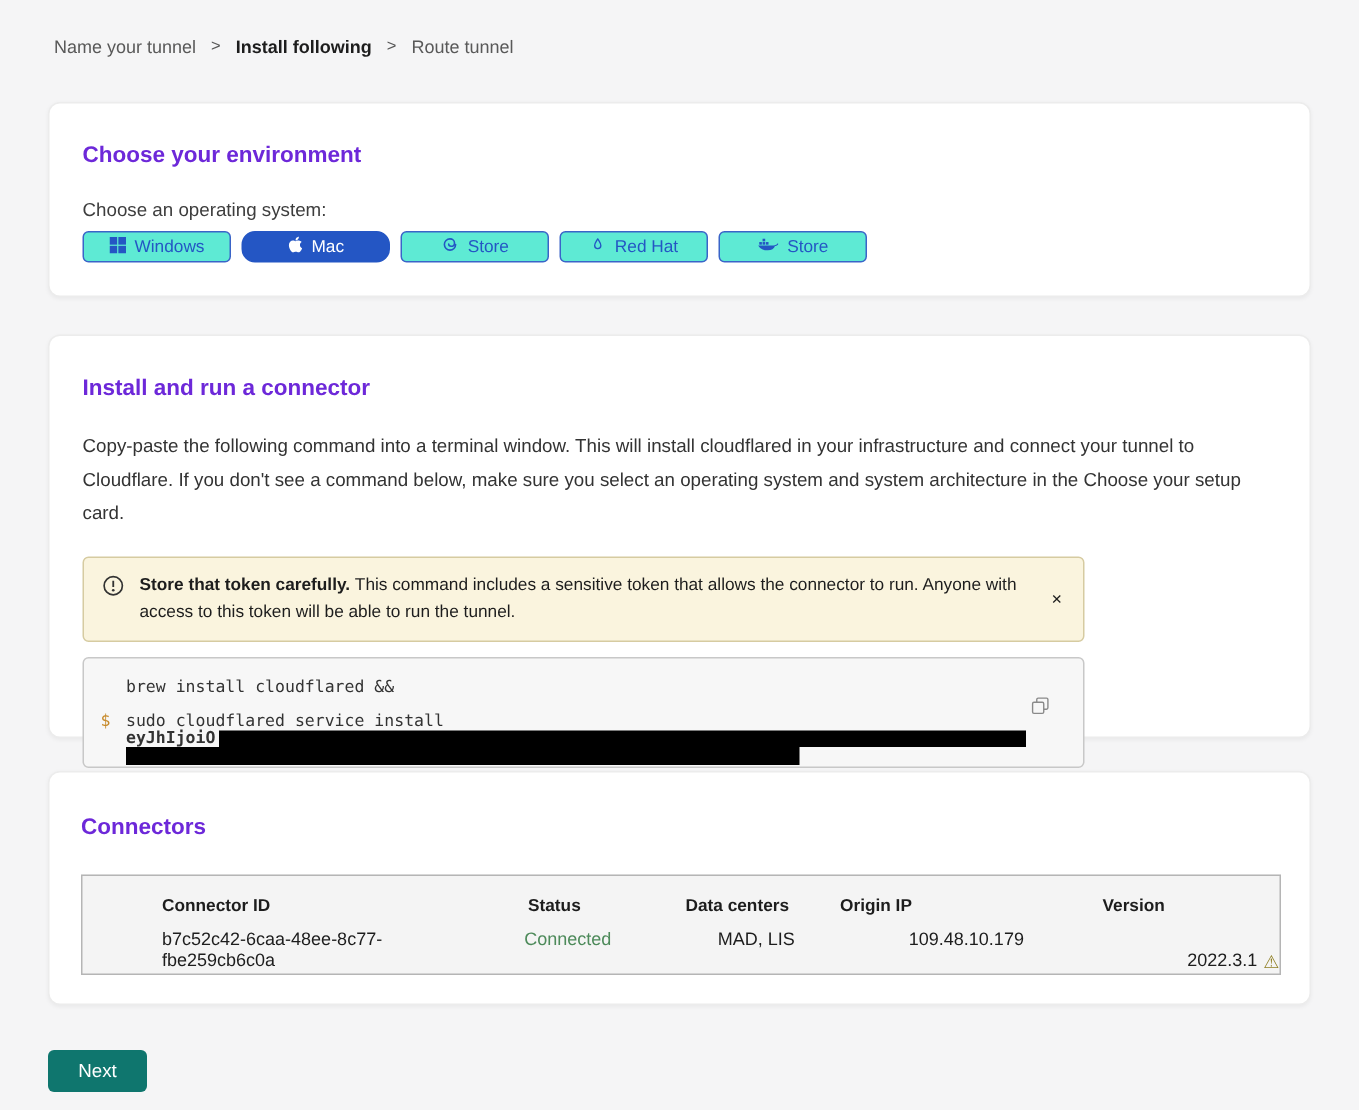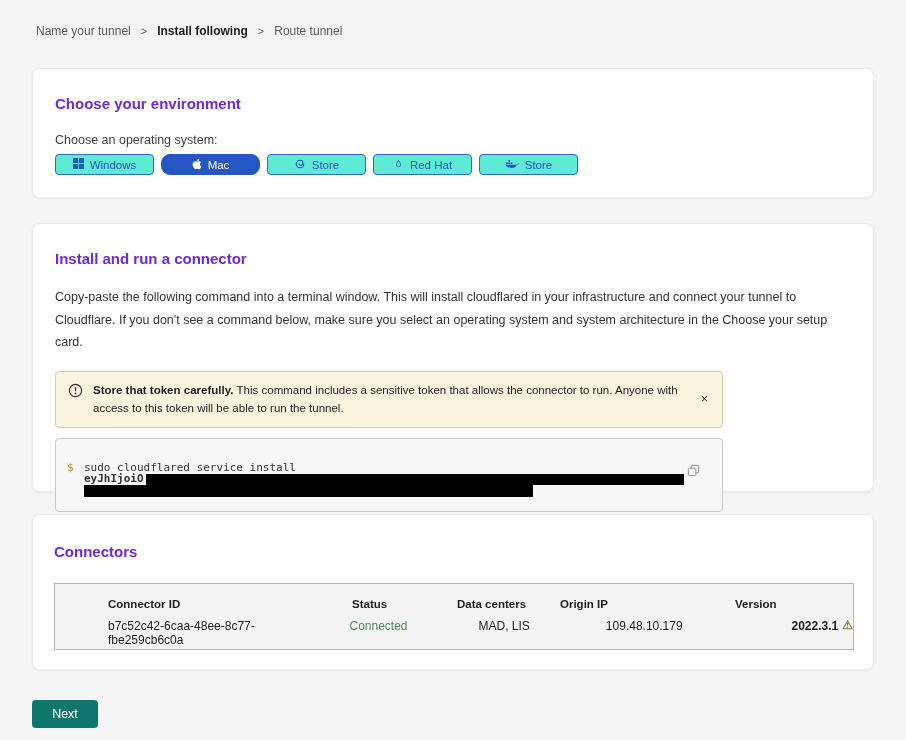--- a/index.html
+++ b/index.html
@@ -126,21 +126,21 @@
   }
   .t-row { display: flex; }
   .t-row.head { font-size: 11.5px; font-weight: 700; color: #1d1d1d; }
   .t-row.vals { margin-top: 9px; font-size: 12px; color: #1d1d1d; gap: 44px; }
   .col-id { width: 244px; }
   .col-status { width: 105px; }
   .col-dc { width: 103px; }
   .col-ip { width: 175px; }
   .col-version { flex: 1; }
   .status-connected { color: #4d8a5a; }
-  .version-cell { display: flex; align-items: flex-start; gap: 4px; font-weight: bold; }
+  .version-cell { display: flex; align-items: flex-end; gap: 4px; }
   .warn-triangle { color: #8f7f24; font-size: 12px; line-height: 1; }
 
   
   .next-btn {
     margin: 30px 0 0 32px;
     width: 66px; height: 28px;
     background: #0f766e;
     color: #ffffff;
     border: none;
     border-radius: 4px;
@@ -240,20 +240,21 @@
       </svg>
     </span>
     <span class="alert-text">
       <b>Store that token carefully. </b>
       <span>This command includes a sensitive token that allows the connector to run. Anyone with access to this token will be able to run the tunnel.</span>
     </span>
     <button class="alert-close">×</button>
   </div>
 
   <div class="codeblock">
+    <div class="code-line1">brew install cloudflared &amp;&amp;</div>
     <div class="code-line2">
       <span class="code-prompt">$</span>
       <span class="code-cmd">sudo cloudflared service install</span>
     </div>
     <div class="token-line">
       <span>eyJhIjoiO</span>
       <span class="redact-bar bar1"></span>
     </div>
     <div class="redact-bar bar2"></div>
     <button class="copy-btn">

